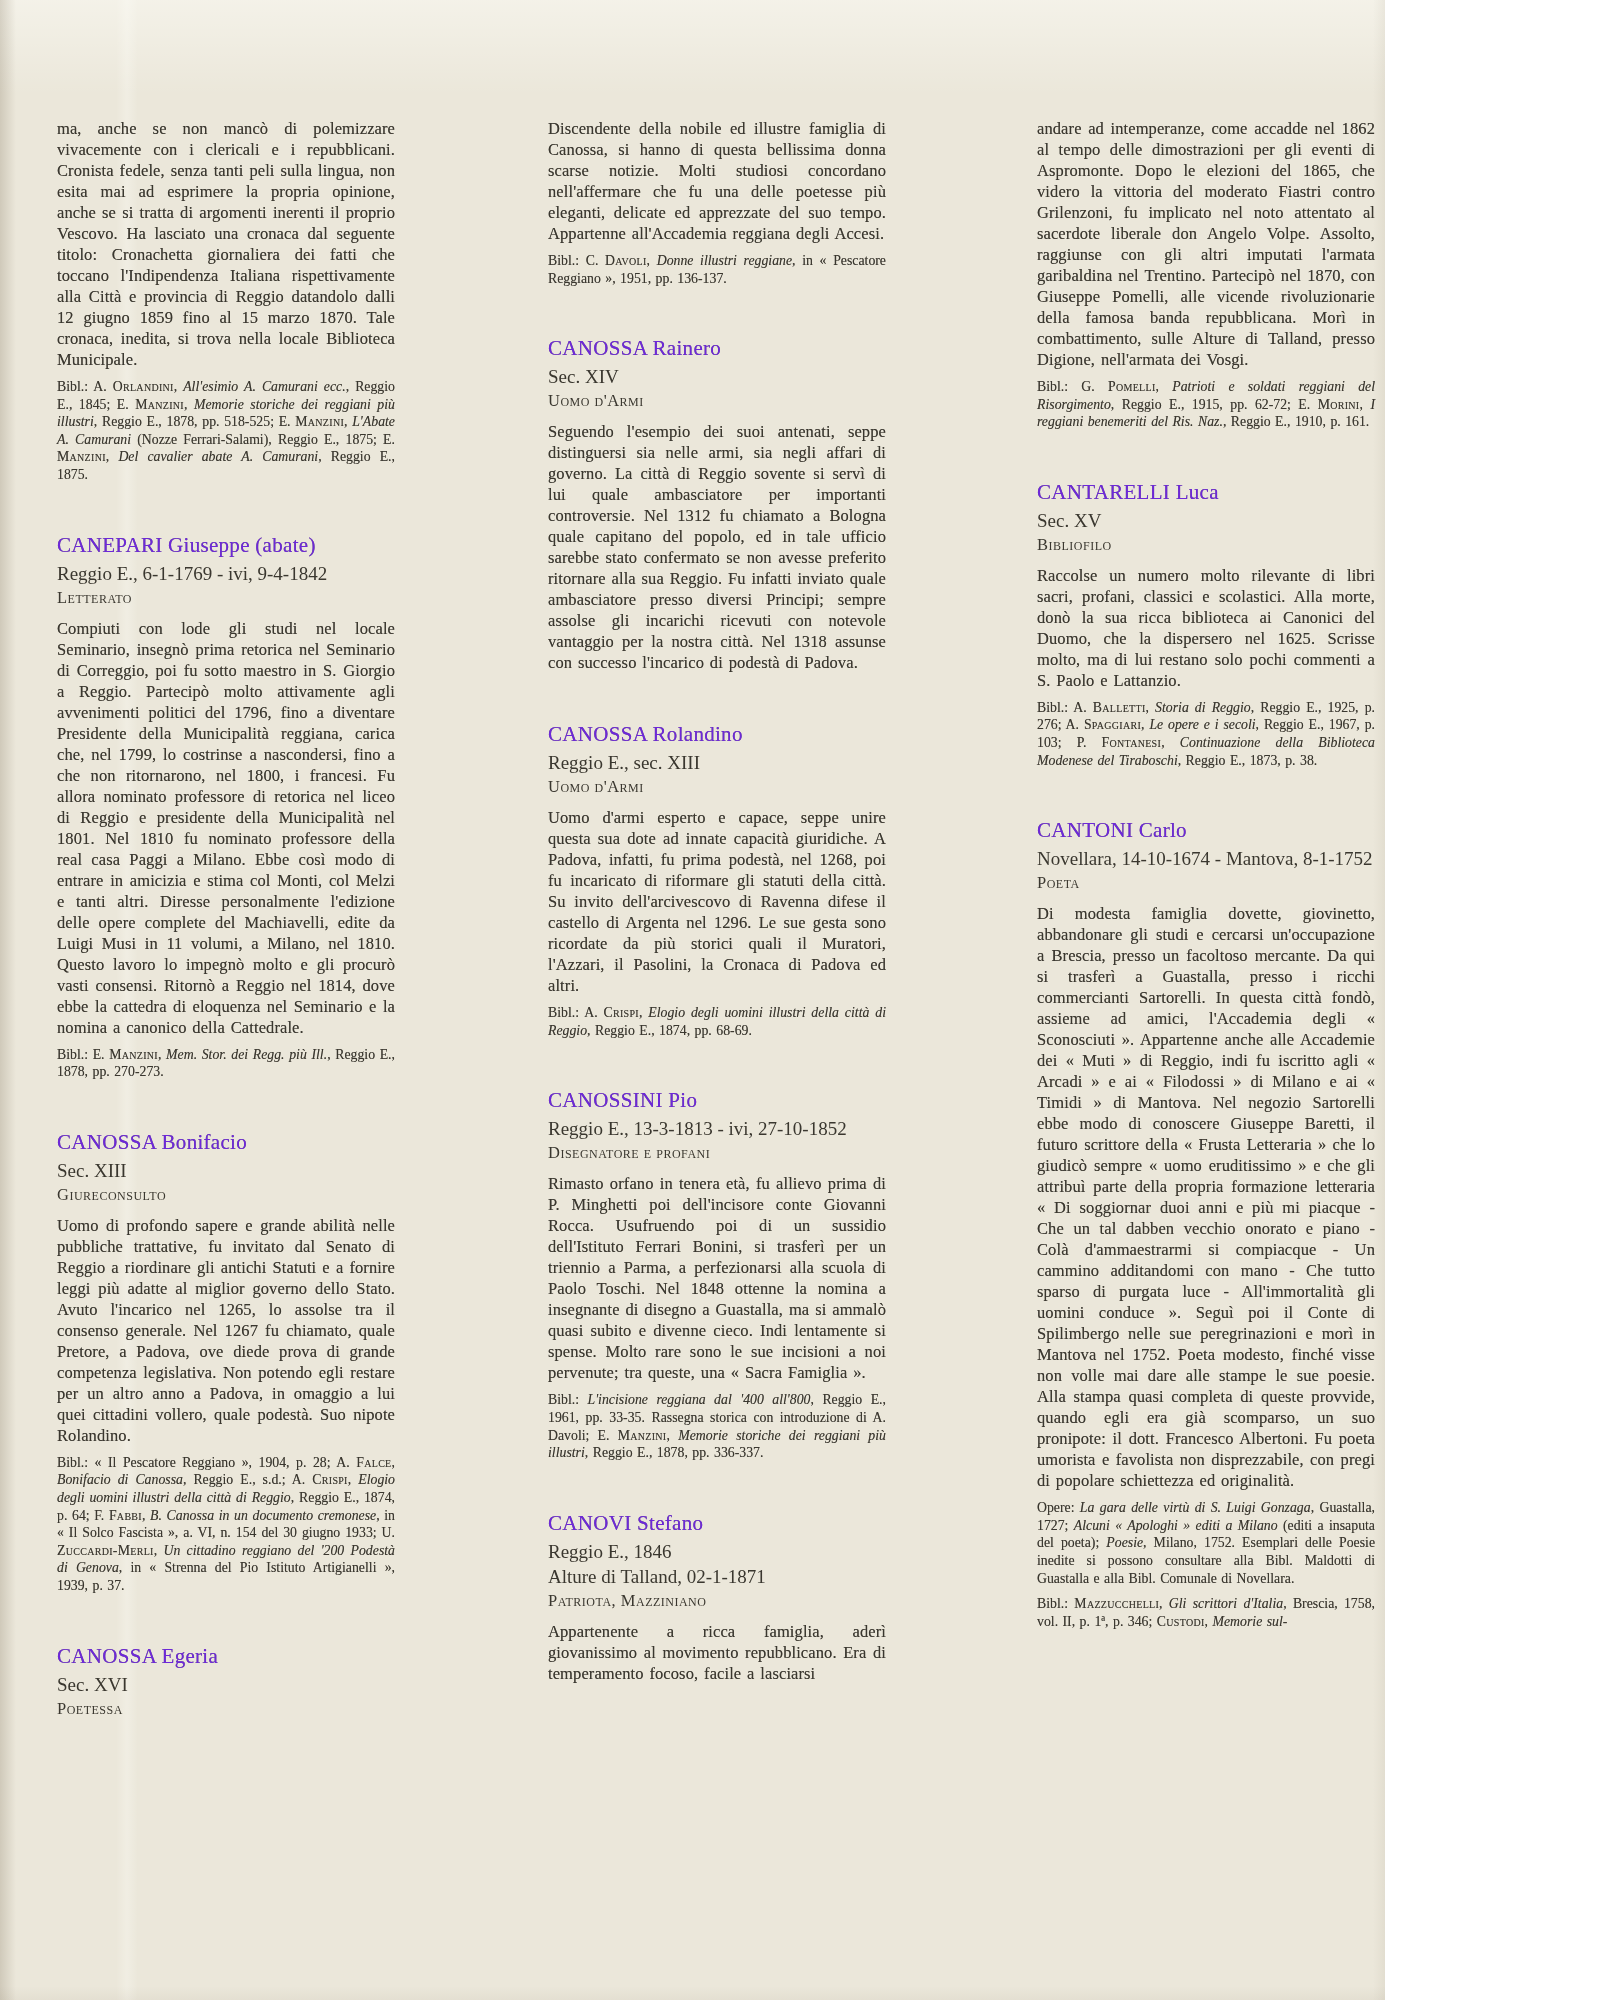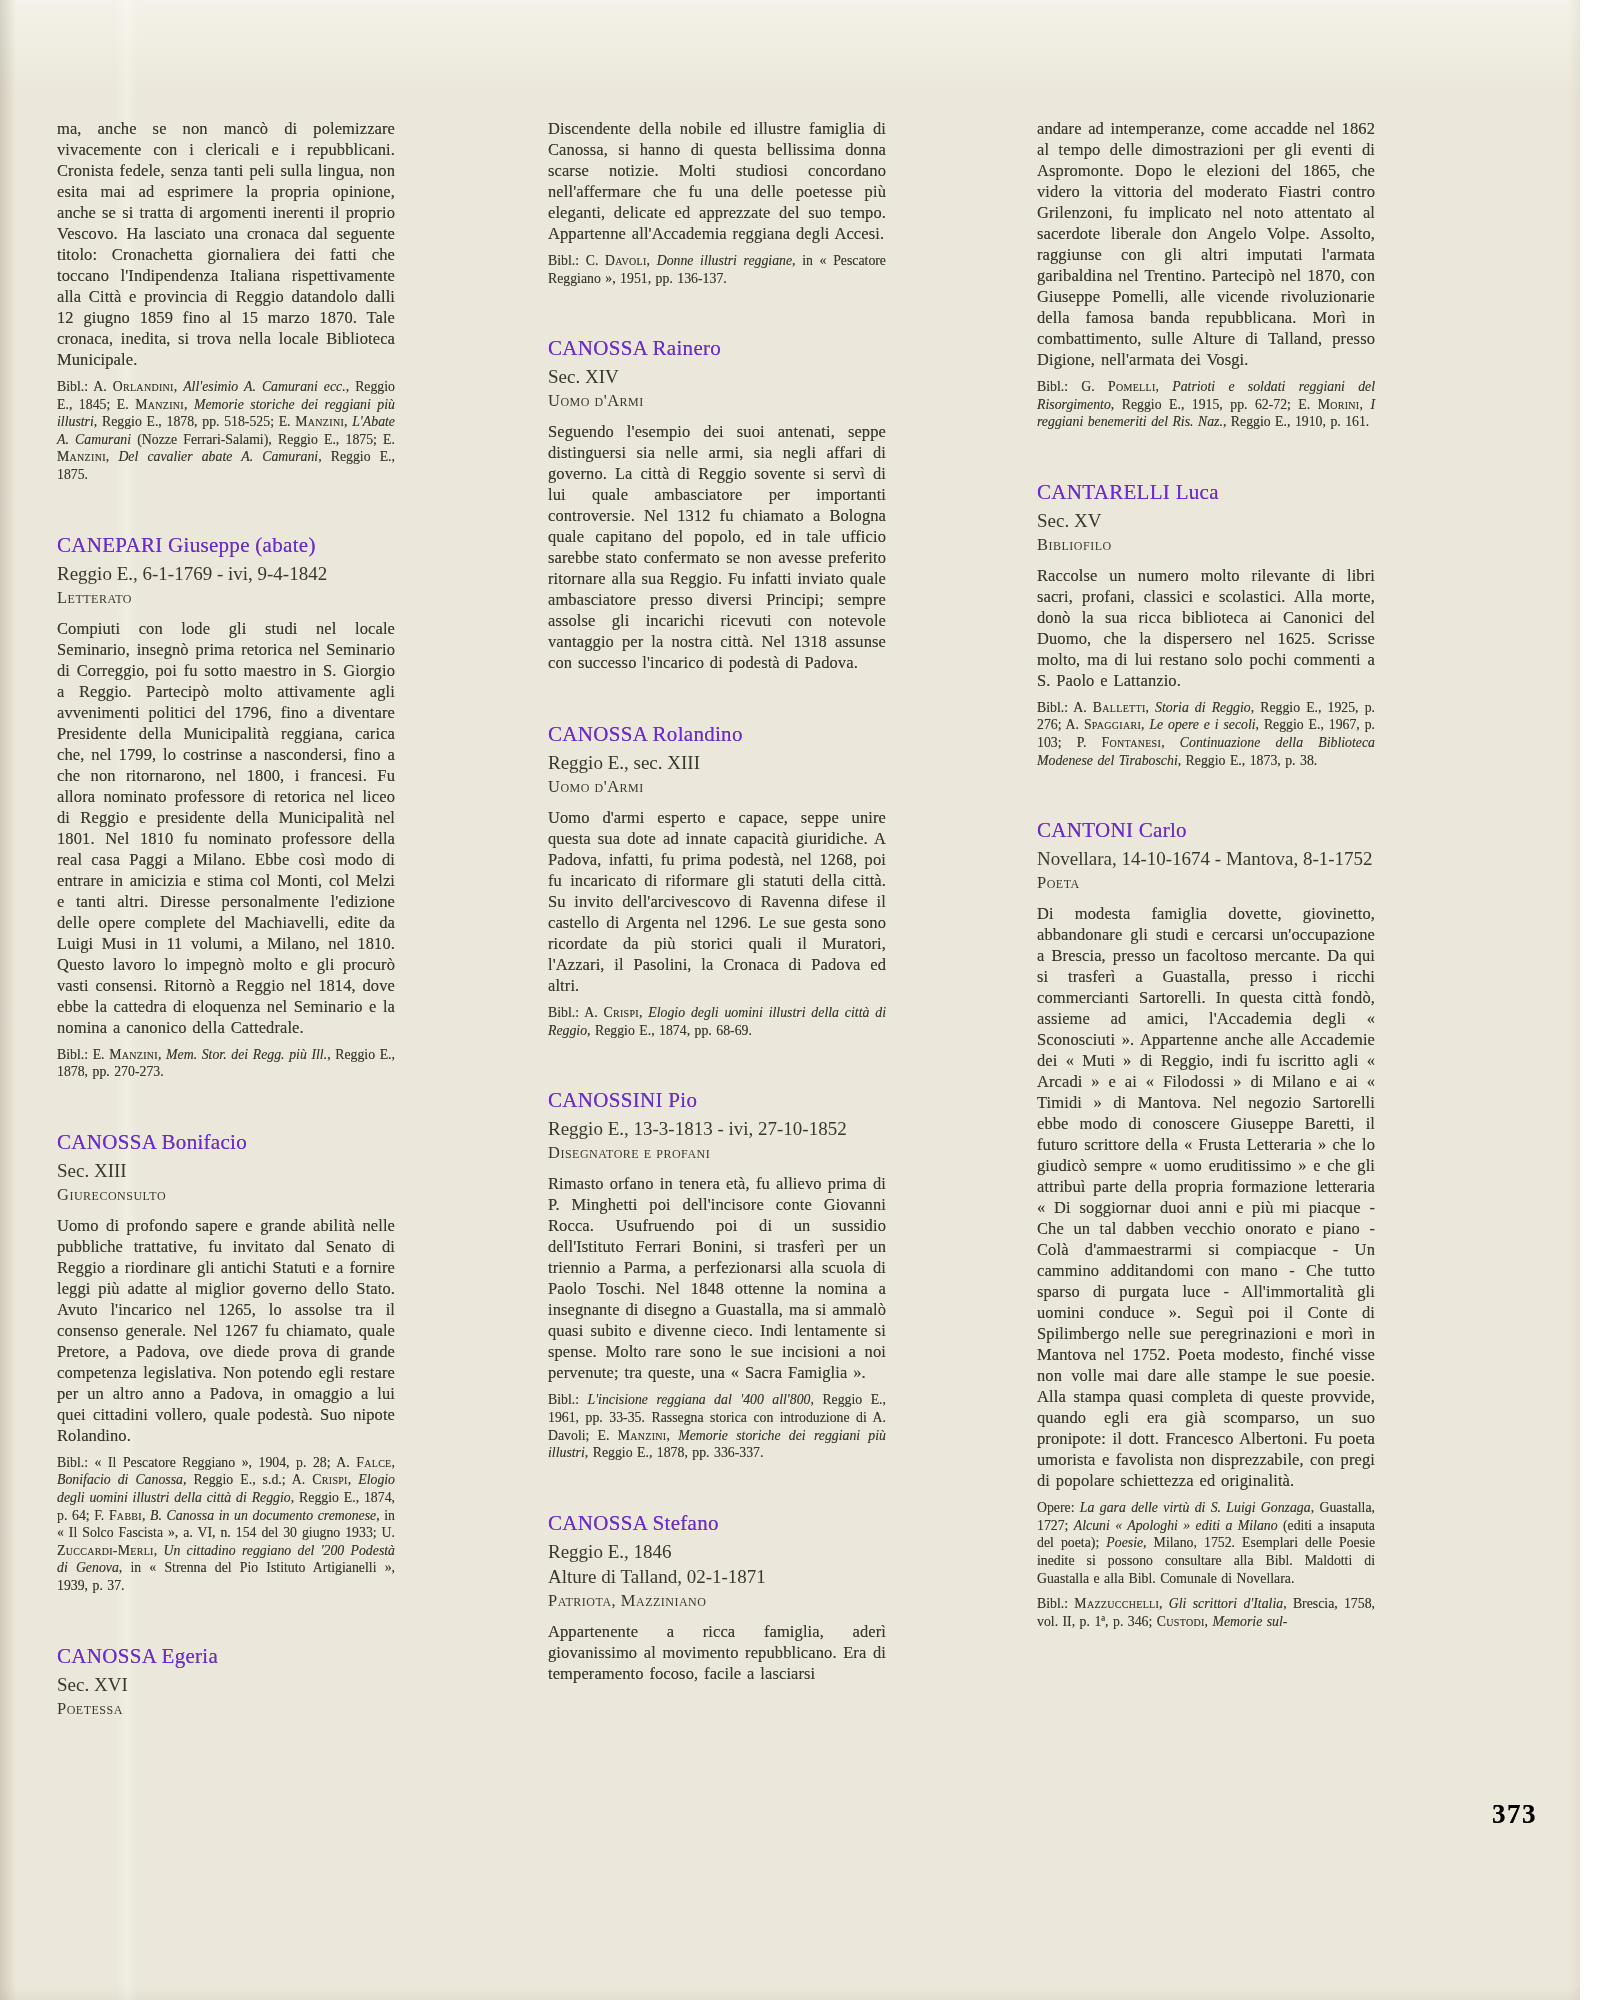--- a/index.html
+++ b/index.html
@@ -1,18 +1,18 @@
 <!DOCTYPE html>
 <html><head>
 <meta charset="utf-8">
 <style>
   html,body { margin:0; padding:0; }
   .page {
     position:relative;
-    width:1580px; height:2000px;
+    width:1385px; height:2000px;
     background:#ebe7da;
     font-family:"Liberation Serif","DejaVu Serif",serif;
     color:#3a372f;
     overflow:hidden;
   }
   .page::before {
     content:""; position:absolute; inset:0; pointer-events:none;
     background:
       linear-gradient(90deg, rgba(110,96,72,0.22), rgba(110,96,72,0) 16px),
       linear-gradient(270deg, rgba(110,96,72,0.07), rgba(110,96,72,0) 12px),
@@ -101,21 +101,21 @@
       <p class="body-par">Uomo d'armi esperto e capace, seppe unire questa sua dote ad innate capacità giuridiche. A Padova, infatti, fu prima podestà, nel 1268, poi fu incaricato di riformare gli statuti della città. Su invito dell'arcivescovo di Ravenna difese il castello di Argenta nel 1296. Le sue gesta sono ricordate da più storici quali il Muratori, l'Azzari, il Pasolini, la Cronaca di Padova ed altri.</p>
       <p class="bibl"><span class="seg-r">Bibl.: A. </span><span class="seg-c">Crispi</span><span class="seg-r">, </span><span class="seg-i">Elogio degli uomini illustri della città di Reggio</span><span class="seg-r">, Reggio E., 1874, pp. 68-69.</span></p>
       <div class="entry">
         <div class="entry-name">CANOSSINI Pio</div>
         <div class="entry-detail">Reggio E., 13-3-1813 - ivi, 27-10-1852</div>
         <div class="entry-role">Disegnatore e profani</div>
       </div>
       <p class="body-par">Rimasto orfano in tenera età, fu allievo prima di P. Minghetti poi dell'incisore conte Giovanni Rocca. Usufruendo poi di un sussidio dell'Istituto Ferrari Bonini, si trasferì per un triennio a Parma, a perfezionarsi alla scuola di Paolo Toschi. Nel 1848 ottenne la nomina a insegnante di disegno a Guastalla, ma si ammalò quasi subito e divenne cieco. Indi lentamente si spense. Molto rare sono le sue incisioni a noi pervenute; tra queste, una « Sacra Famiglia ».</p>
       <p class="bibl"><span class="seg-r">Bibl.: </span><span class="seg-i">L'incisione reggiana dal '400 all'800</span><span class="seg-r">, Reggio E., 1961, pp. 33-35. Rassegna storica con introduzione di A. Davoli; E. </span><span class="seg-c">Manzini</span><span class="seg-r">, </span><span class="seg-i">Memorie storiche dei reggiani più illustri</span><span class="seg-r">, Reggio E., 1878, pp. 336-337.</span></p>
       <div class="entry">
-        <div class="entry-name">CANOSSA Stefano</div>
+        <div class="entry-name">CANOVI Stefano</div>
         <div class="entry-detail">Reggio E., 1846</div>
         <div class="entry-detail">Alture di Talland, 02-1-1871</div>
         <div class="entry-role">Patriota, Mazziniano</div>
       </div>
       <p class="body-par">Appartenente a ricca famiglia, aderì giovanissimo al movimento repubblicano. Era di temperamento focoso, facile a lasciarsi</p>
     </div>
   <div class="column col-3">
       <p class="body-par">andare ad intemperanze, come accadde nel 1862 al tempo delle dimostrazioni per gli eventi di Aspromonte. Dopo le elezioni del 1865, che videro la vittoria del moderato Fiastri contro Grilenzoni, fu implicato nel noto attentato al sacerdote liberale don Angelo Volpe. Assolto, raggiunse con gli altri imputati l'armata garibaldina nel Trentino. Partecipò nel 1870, con Giuseppe Pomelli, alle vicende rivoluzionarie della famosa banda repubblicana. Morì in combattimento, sulle Alture di Talland, presso Digione, nell'armata dei Vosgi.</p>
       <p class="bibl"><span class="seg-r">Bibl.: G. </span><span class="seg-c">Pomelli</span><span class="seg-r">, </span><span class="seg-i">Patrioti e soldati reggiani del Risorgimento</span><span class="seg-r">, Reggio E., 1915, pp. 62-72; E. </span><span class="seg-c">Morini</span><span class="seg-r">, </span><span class="seg-i">I reggiani benemeriti del Ris. Naz.</span><span class="seg-r">, Reggio E., 1910, p. 161.</span></p>
       <div class="entry">

